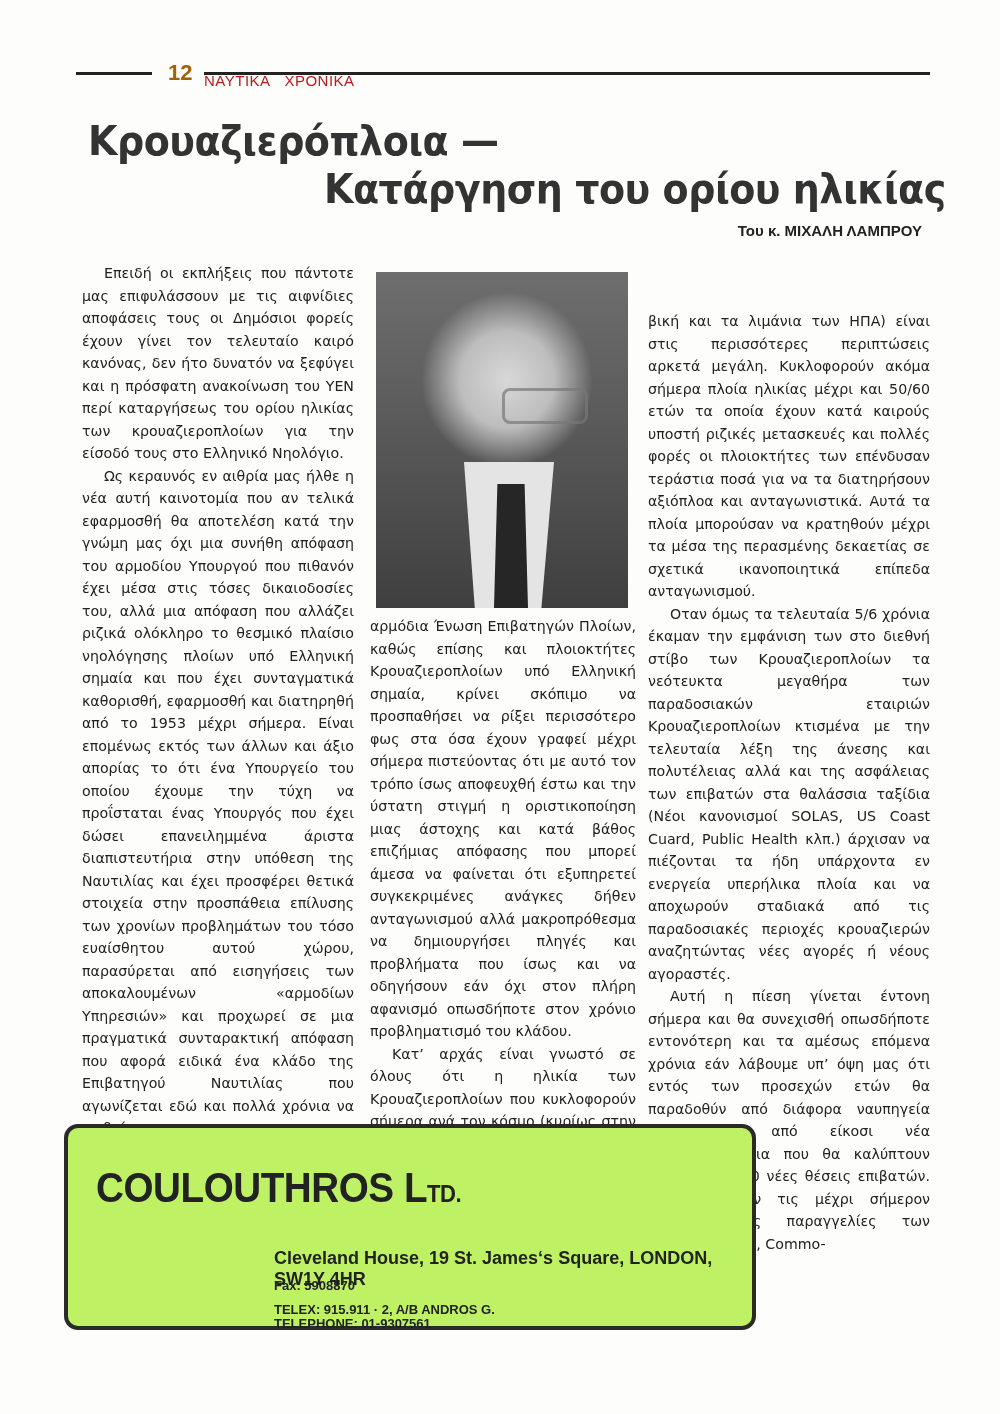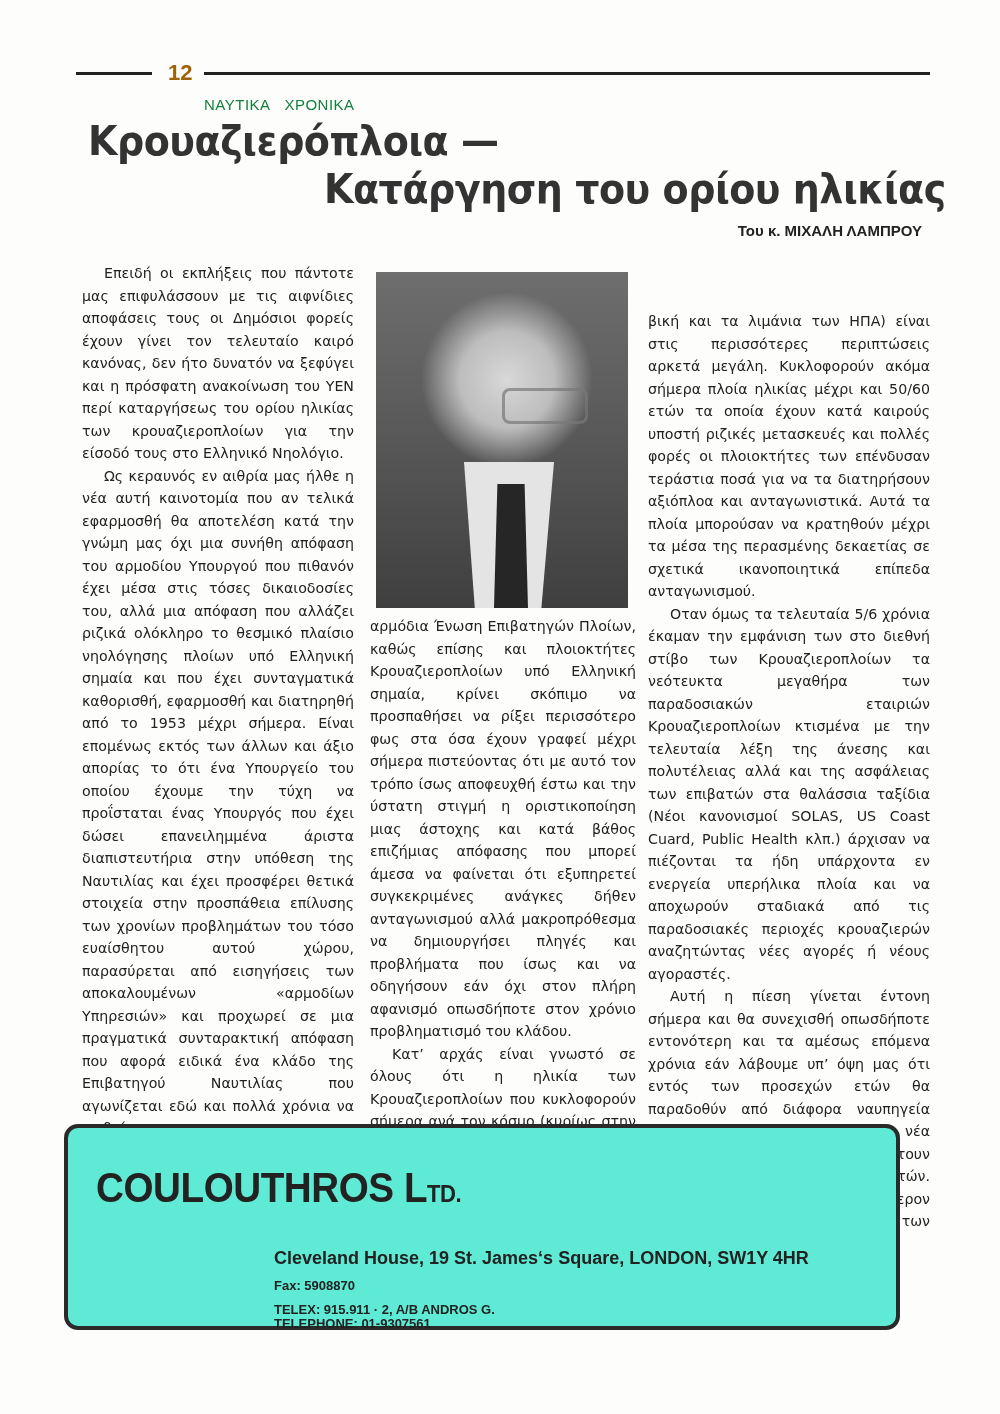--- a/index.html
+++ b/index.html
@@ -1,39 +1,39 @@
 <!DOCTYPE html>
 <html><head>
   <meta charset="utf-8">
   <style>
     html, body { margin:0; padding:0; }
     body { width:1000px; height:1414px; background:#fdfdfb; position:relative; overflow:hidden;
       font-family:"DejaVu Sans", sans-serif; color:#1a1a1a; }
     .rule { position:absolute; height:3px; background:#222; }
     .pgnum { position:absolute; left:168px; top:60px; font:bold 22px "Liberation Sans", sans-serif; color:#a16207; }
-    .pubname { position:absolute; left:204px; top:96px; font:15px "Liberation Sans", sans-serif; letter-spacing:0.5px; word-spacing:10px; color:#15803d;text-align:center; }
+    .pubname { position:absolute; left:204px; top:72px; font:15px "Liberation Sans", sans-serif; letter-spacing:0.5px; word-spacing:10px; color:#b91c1c;text-align:center; }
     .title1 { position:absolute; left:88px; top:118px; font:bold 40px "DejaVu Sans", sans-serif; letter-spacing:-0.5px; color:#333; transform:scaleX(0.95); transform-origin:left; }
     .title2 { position:absolute; left:324px; top:166px; font:bold 40px "DejaVu Sans", sans-serif; letter-spacing:-0.5px; color:#333; transform:scaleX(0.95); transform-origin:left; }
     .byline { position:absolute; right:78px; top:222px; font:bold 15px "Liberation Sans", sans-serif; color:#222;margin-left:40px; }
     .col { position:absolute; font:14.2px/22.5px "DejaVu Sans", sans-serif; text-align:justify; color:#222; }
     .col p { margin:0; text-indent:22px; }
     .col p.cont { text-indent:0; }
     #col1 { left:82px; top:262px; width:272px; }
     #col2 { left:370px; top:615px; width:266px; }
     #col3 { left:648px; top:262px; width:282px;margin-top:48px; }
     .photo { position:absolute; left:376px; top:272px; width:252px; height:336px;
       background: radial-gradient(ellipse 34% 26% at 52% 32%, #d8d8d8 0%, #bdbdbd 55%, rgba(90,90,90,0) 100%),
                   linear-gradient(180deg, #6e6e6e 0%, #5a5a5a 45%, #3f3f3f 100%);
       overflow:hidden; }
     .photo .shirt { position:absolute; left:88px; top:190px; width:90px; height:146px; background:#e4e4e4;
       clip-path:polygon(0 0,100% 0,86% 100%,12% 100%); }
     .photo .tie { position:absolute; left:118px; top:212px; width:34px; height:124px; background:#262626;
       clip-path:polygon(10% 0,90% 0,100% 100%,0 100%); }
     .photo .glasses { position:absolute; left:126px; top:116px; width:86px; height:36px; border:3px solid #777; border-radius:8px; box-sizing:border-box; opacity:0.7; }
-    .ad { position:absolute; left:64px; top:1124px; width:836px; height:206px; border:4px solid #2a2a2a; border-radius:14px; box-sizing:border-box; background:#5eead4; }
+    .ad { position:absolute; left:64px; top:1124px; width:692px; height:206px; border:4px solid #2a2a2a; border-radius:14px; box-sizing:border-box; background:#bef264; }
     .ad-name { position:absolute; left:28px; top:36px; font:bold 42px "Liberation Sans", sans-serif; color:#222; letter-spacing:-0.5px; transform:scaleX(0.92); transform-origin:left; }
     .ad-name small { font-size:24px; }
     .ad-addr { position:absolute; left:206px; top:120px; font:bold 18px "Liberation Sans", sans-serif; color:#222; }
     .ad-line { position:absolute; left:206px; font:bold 13px "Liberation Sans", sans-serif; color:#222; }
   </style>
 </head>
 <body>
 
 <div class="rule" style="left:76px; top:72px; width:76px;"></div>
 <div class="pgnum">12</div>

